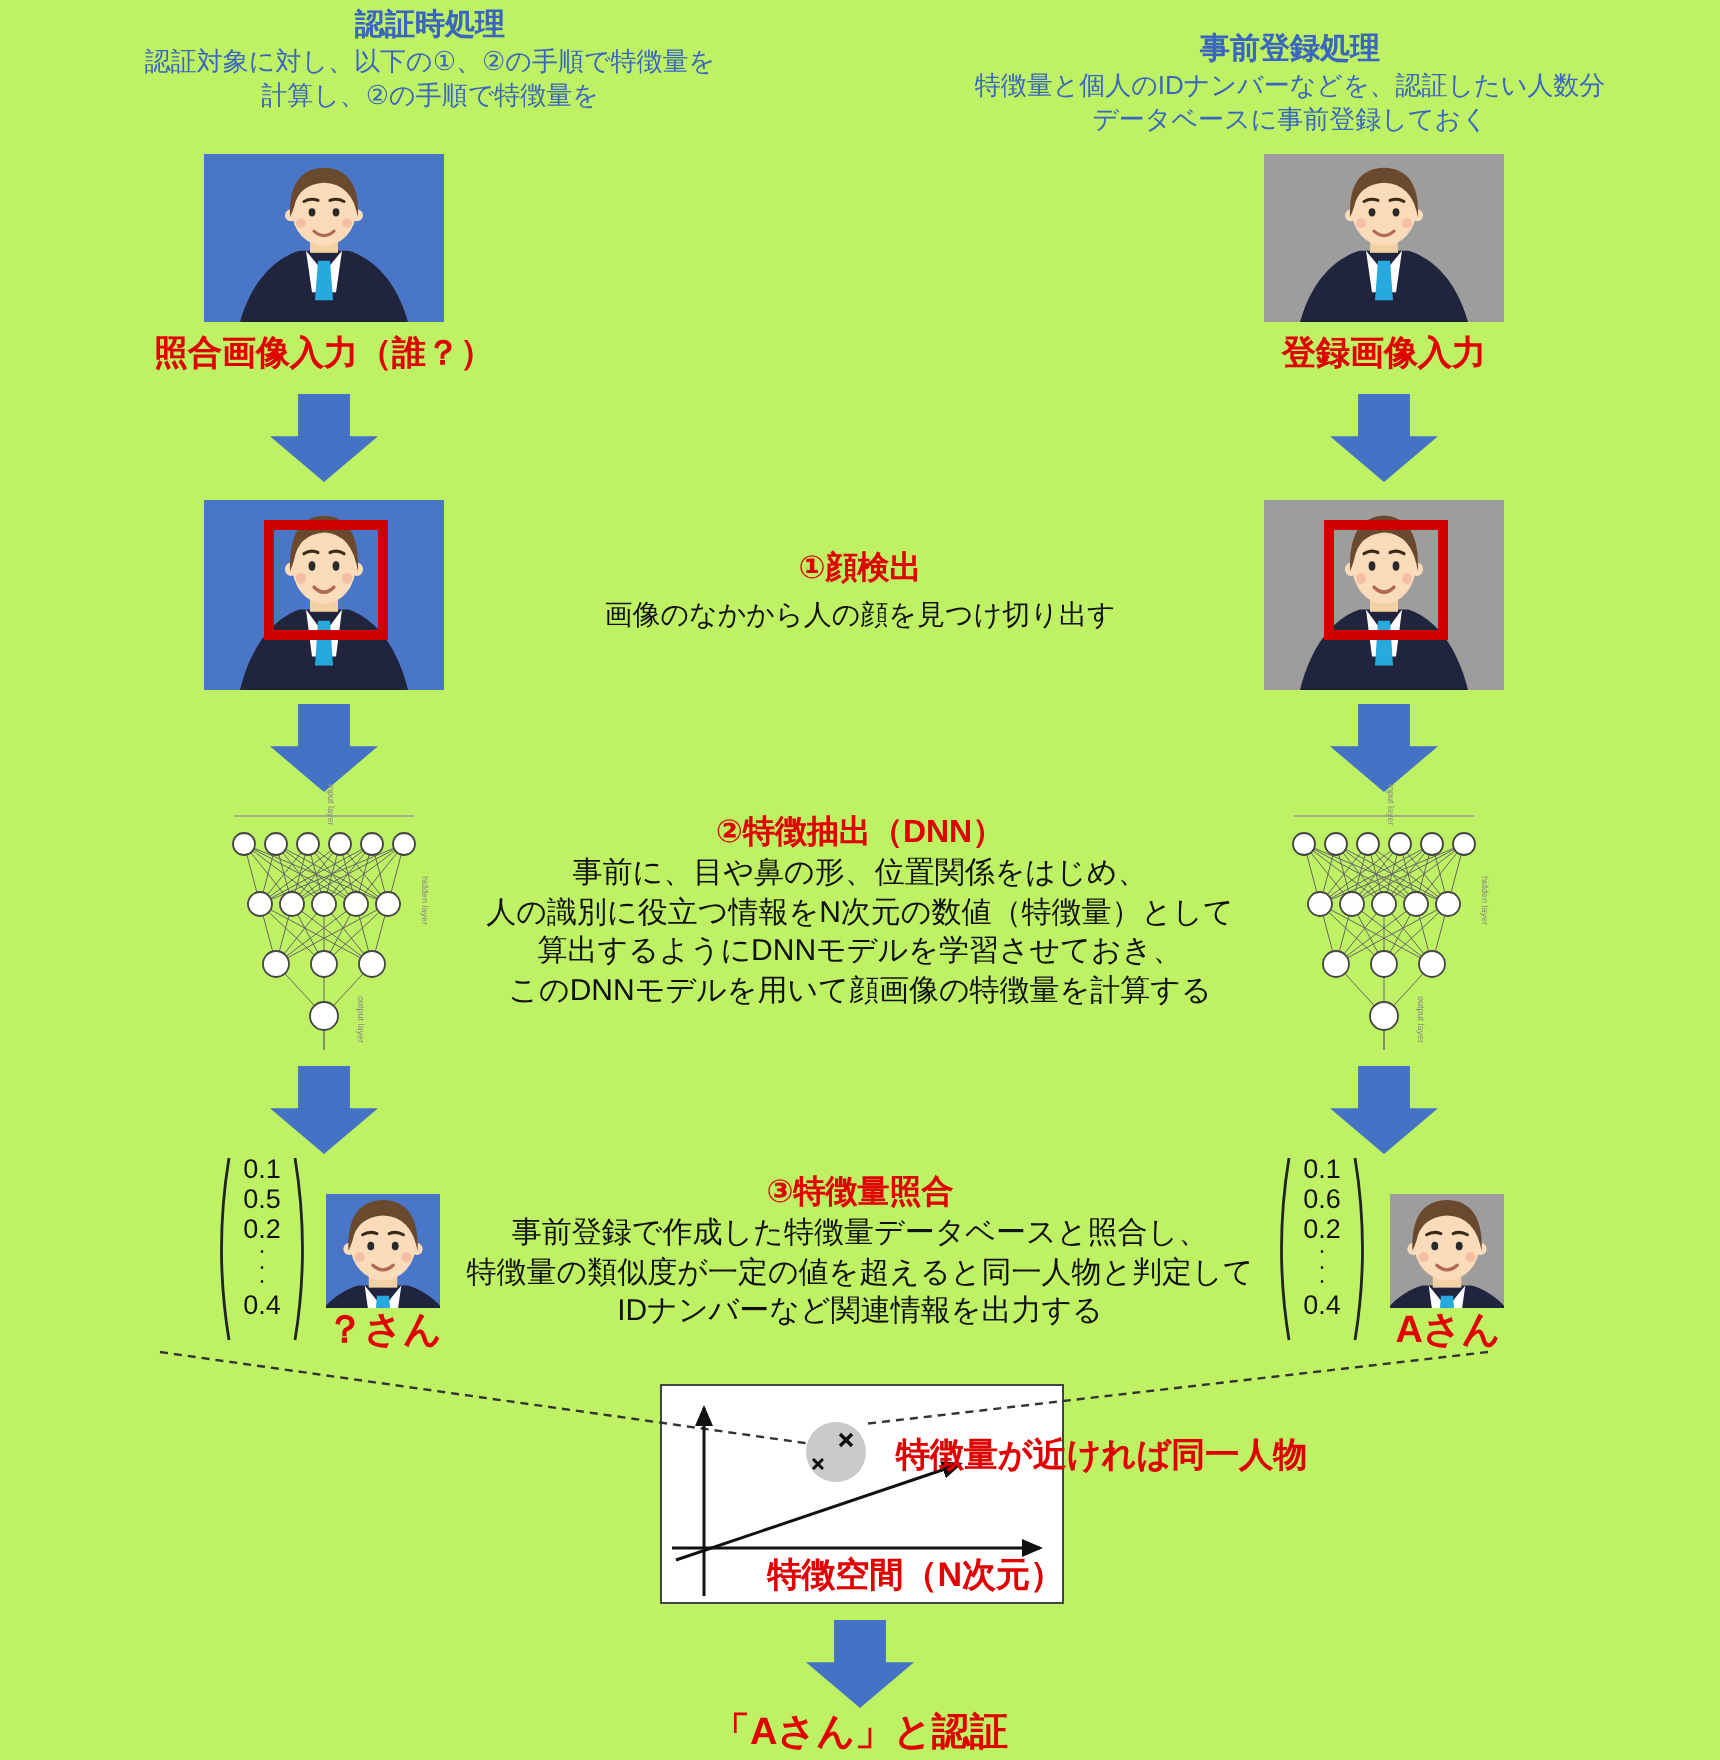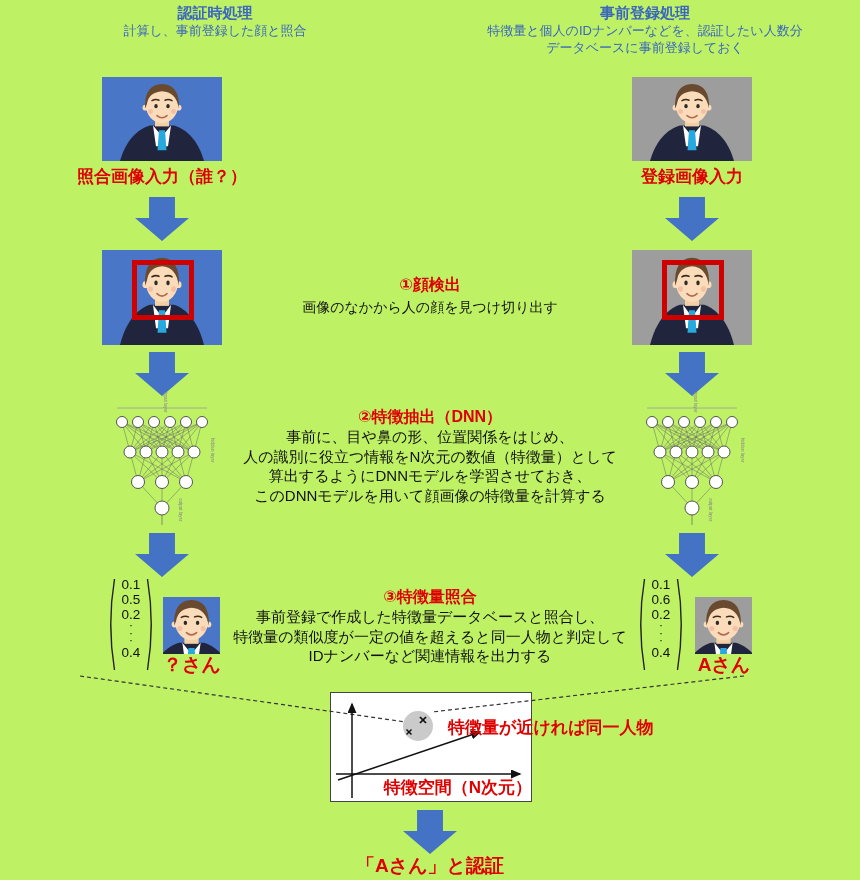--- a/index.html
+++ b/index.html
@@ -55,23 +55,24 @@
         <ellipse cx="66" cy="29.5" rx="1.7" ry="2.1" fill="#2a2a2a"></ellipse>
         <circle cx="48.5" cy="35" r="2.5" fill="#f5b89b" opacity="0.8"></circle>
         <circle cx="71.5" cy="35" r="2.5" fill="#f5b89b" opacity="0.8"></circle>
         <path d="M55,39 Q60,43.5 65,39" stroke="#b0694f" stroke-width="1.6" fill="none" stroke-linecap="round"></path>
       </g>
     </defs>
   </svg>
 
   <div class="abs center" style="left:10px;top:4px;width:410px;">
     <div class="hdr-title blue">認証時処理</div>
-    <div class="hdr-sub blue">計算し、事前登録した顔と照合</div>
-  </div>
-  <div class="abs center" style="left:440px;top:4px;width:410px;">
+    <div class="hdr-sub blue">認証対象に対し、以下の①、②の手順で特徴量を</div>
+    <div class="hdr-sub blue">計算し、②の手順で特徴量を</div>
+  </div>
+  <div class="abs center" style="left:440px;top:16px;width:410px;">
     <div class="hdr-title blue">事前登録処理</div>
     <div class="hdr-sub blue">特徴量と個人のIDナンバーなどを、認証したい人数分</div>
     <div class="hdr-sub blue">データベースに事前登録しておく</div>
   </div>
 
   <div class="photo" style="left:102px;top:77px;width:120px;height:84px;background:#4a76c8;">
     <svg viewBox="0 0 120 85" preserveAspectRatio="none">
         <use href="#person"></use>
       </svg>
   </div>

